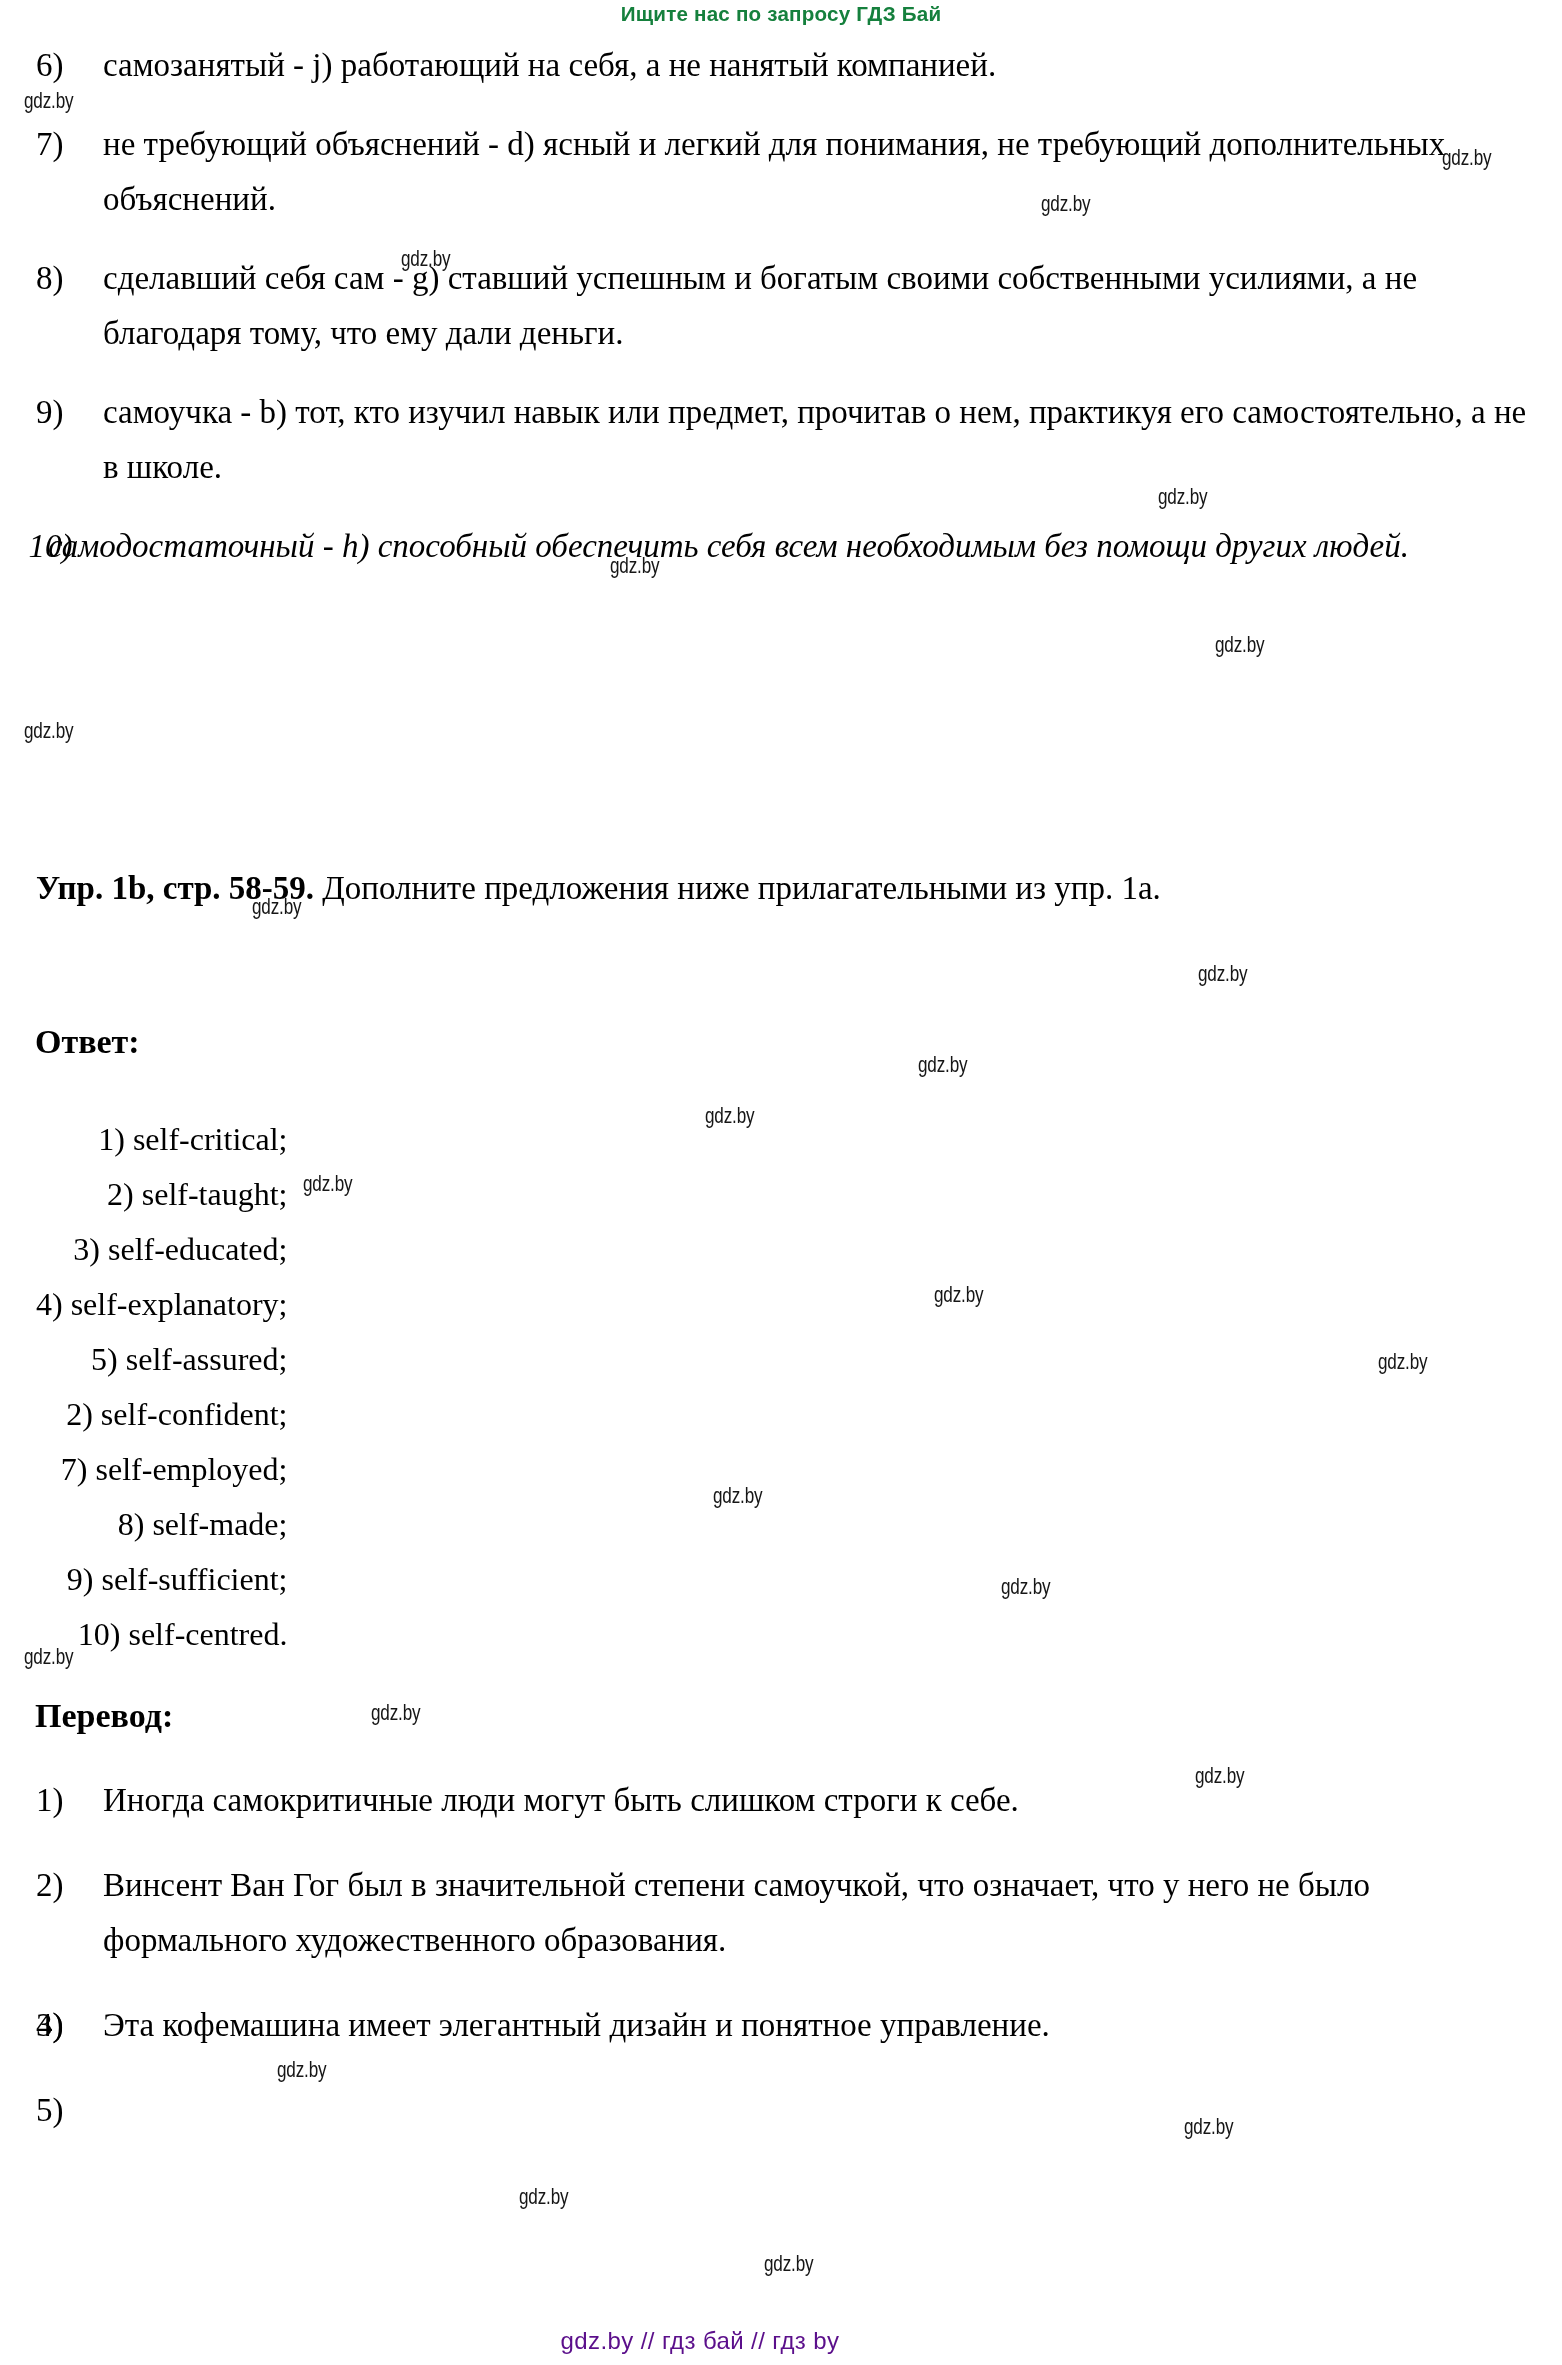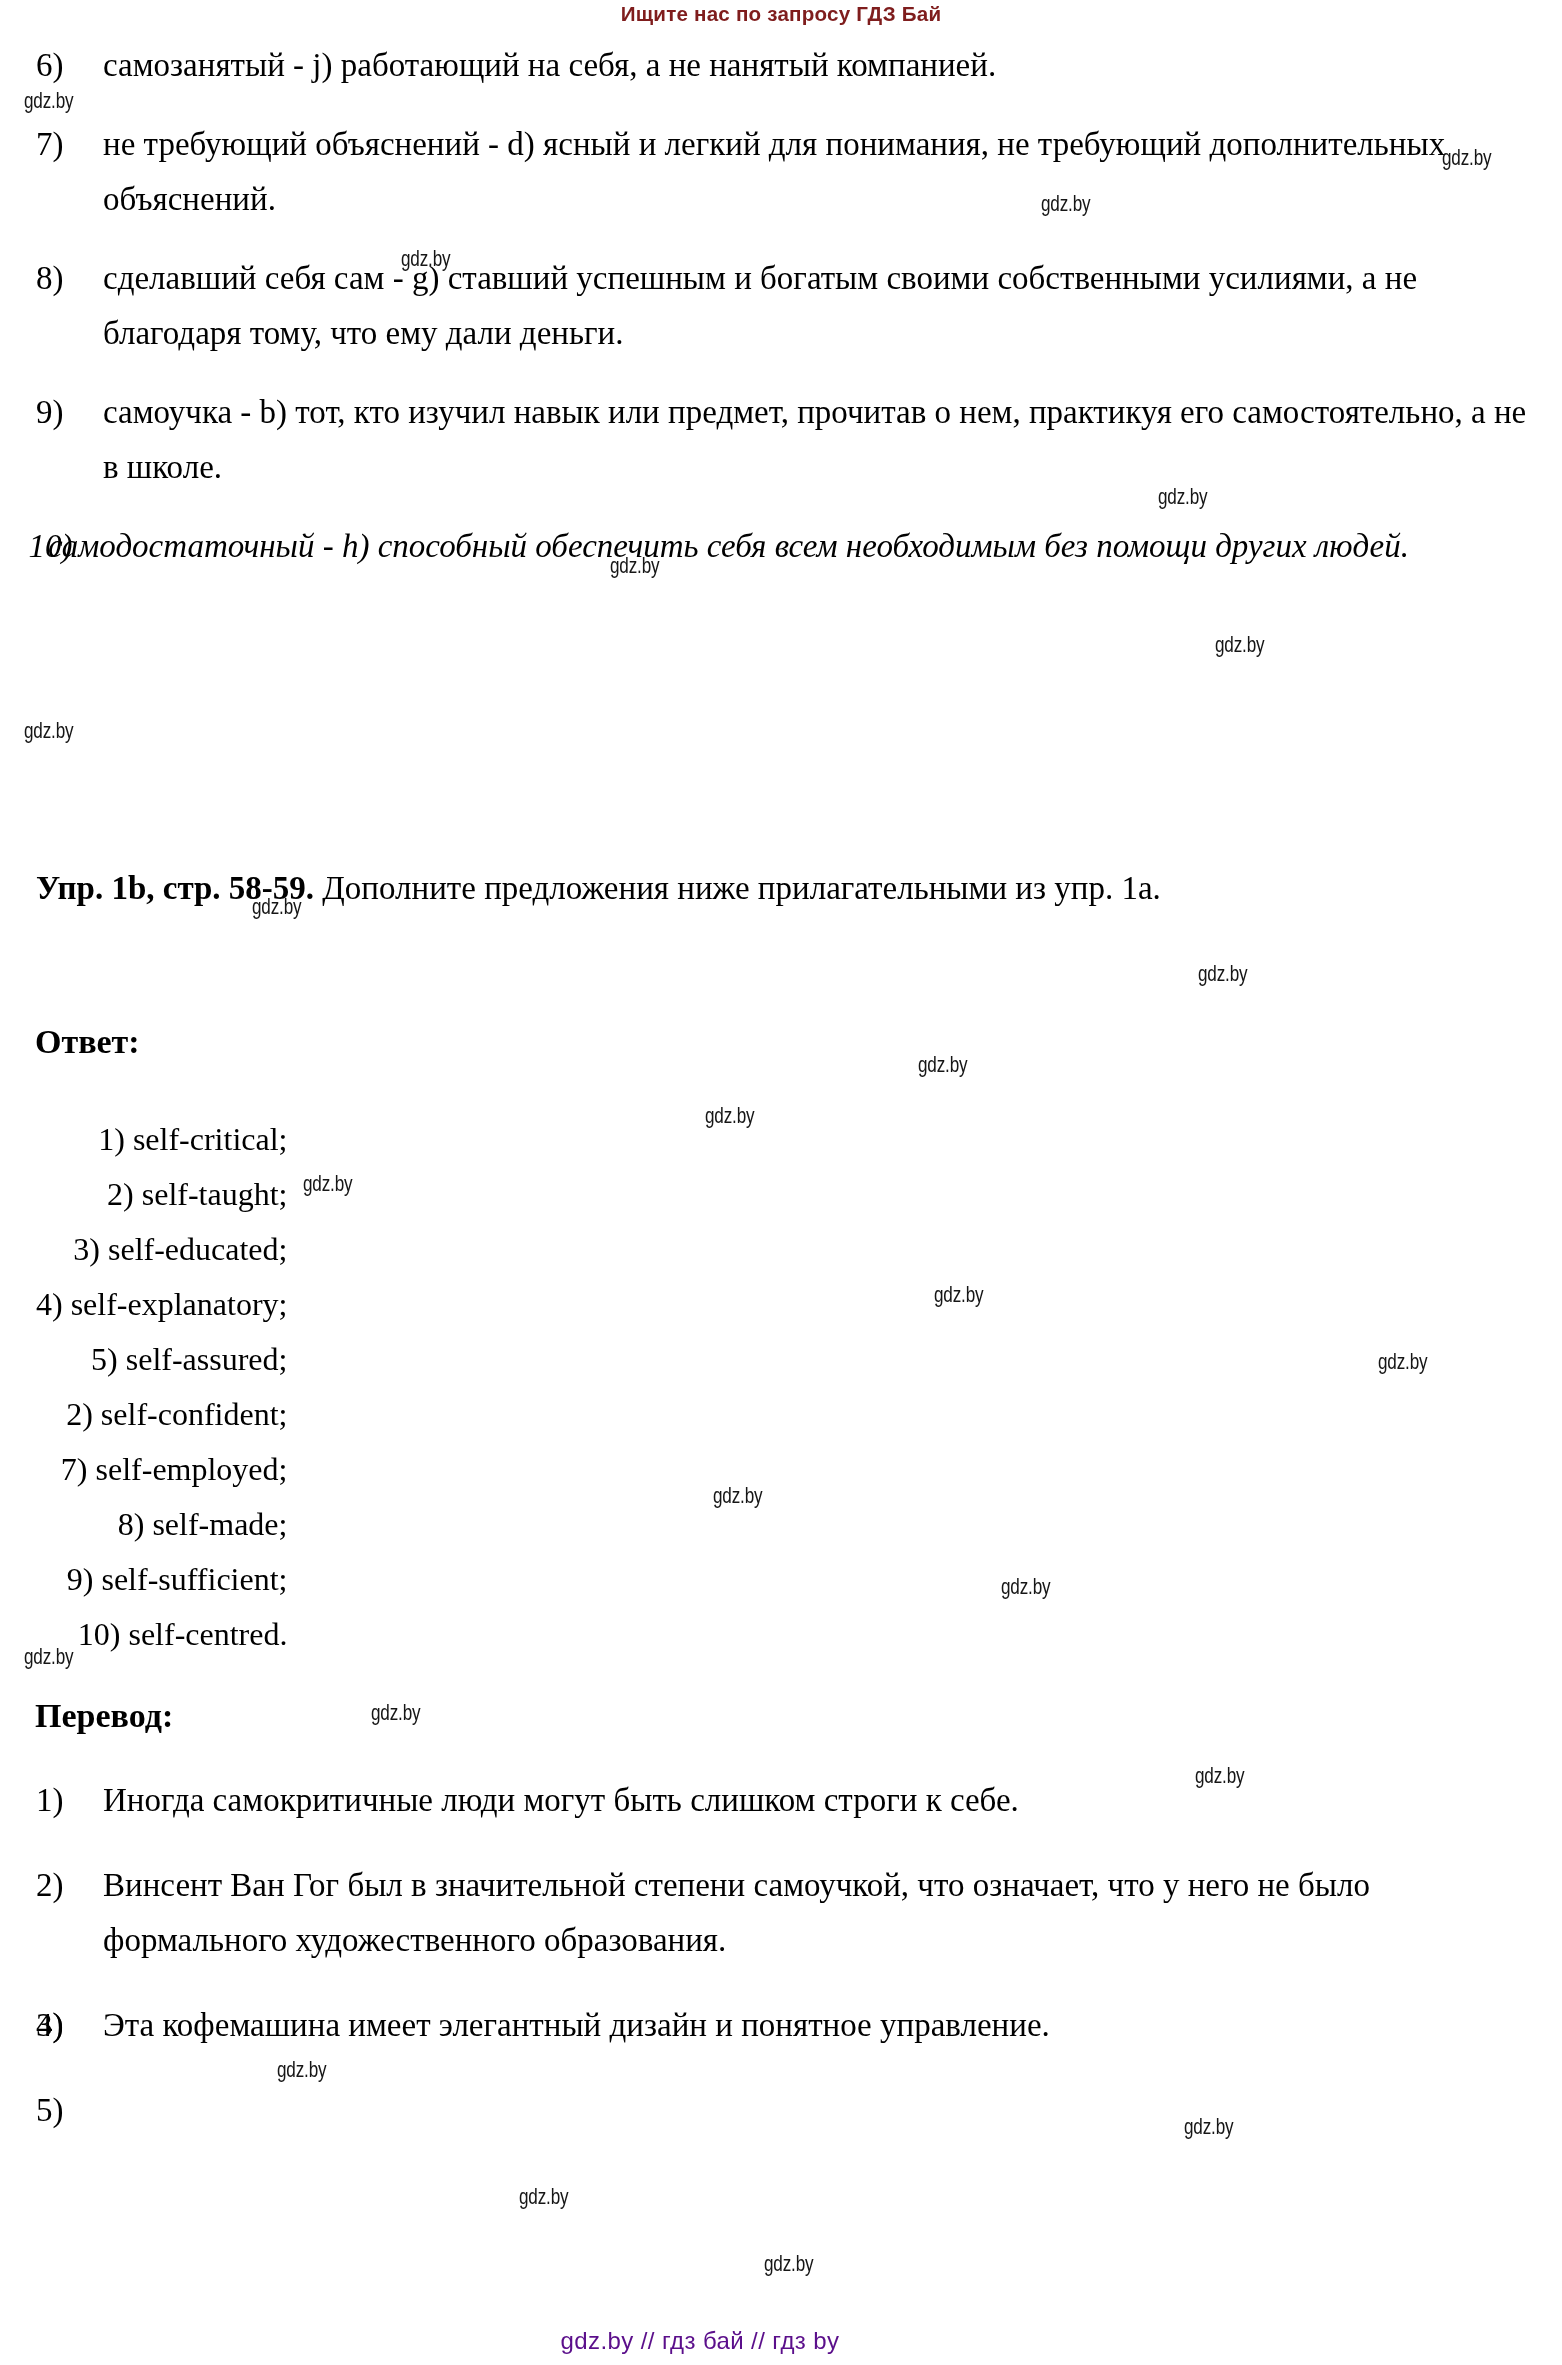--- a/index.html
+++ b/index.html
@@ -19,21 +19,21 @@
   
   .promo-header {
     position: absolute;
     top: 1.6px;
     left: 0;
     width: 1562px;
     text-align: center;
     font-family: "Liberation Sans", "DejaVu Sans", sans-serif;
     font-weight: bold;
     font-size: 20.6px;
-    color: #7f1d1d;
+    color: #15803d;
     letter-spacing: 0.2px;
     white-space: nowrap;
   }
 
   
   .wm {
     position: absolute;
     font-family: "Liberation Sans", "DejaVu Sans", sans-serif;
     font-size: 21.4px;
     color: #161616;

